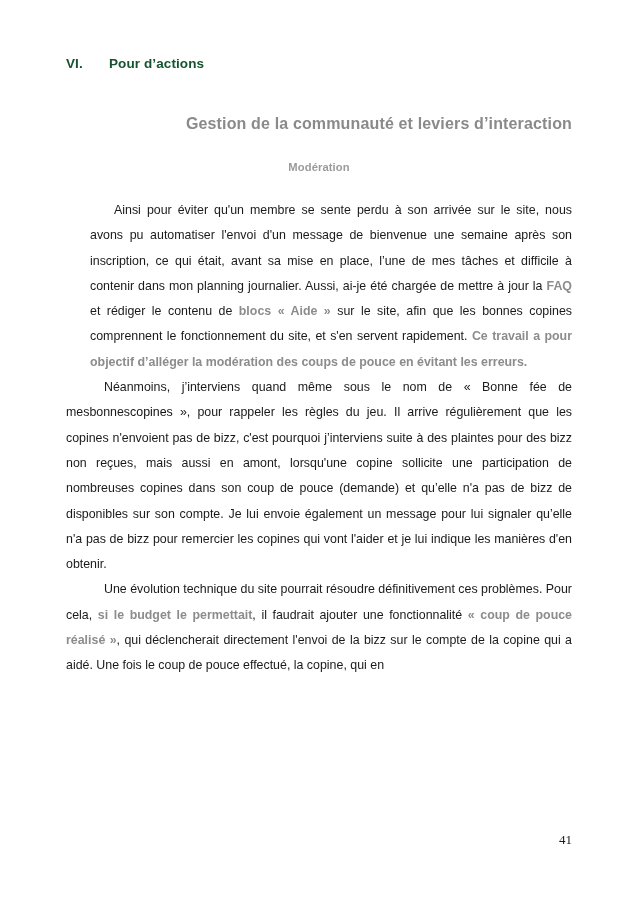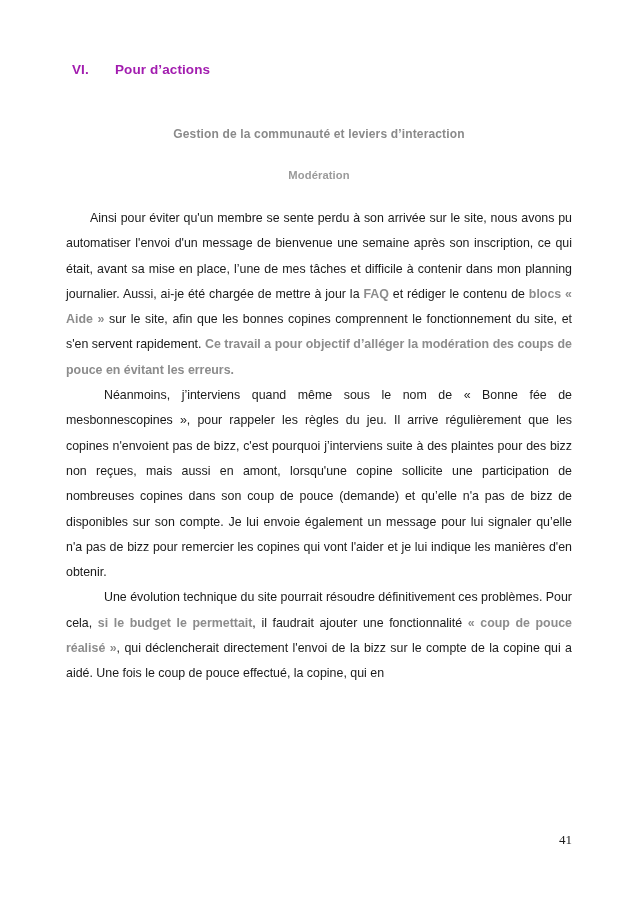--- a/index.html
+++ b/index.html
@@ -23,43 +23,43 @@
   }
   .content {
     position: absolute;
     left: 66px;
     top: 0;
     width: 506px;
   }
 
   
   .heading-numbered {
-    margin: 6px;
+    margin: 0;
     padding-top: 56px;
     font-size: 13.5px;
     font-weight: bold;
-    color: #a21caf;
+    color: #14532d;
     letter-spacing: 0.1px;
     display: flex;
     align-items: baseline;
   }
   .heading-numbered .num {
     display: inline-block;
     width: 43px;
     flex: 0 0 43px;
   }
   .heading-numbered .htext {
     display: inline-block;
   }
 
   .subheading-1 {
     margin: 0;
     padding-top: 44px;
-    text-align: center;
-    font-size: 12px;
+    text-align: right;
+    font-size: 16px;
     font-weight: bold;
     color: #8a8a8a;
     letter-spacing: 0.15px;
   }
   .subheading-2 {
     margin: 0;
     padding-top: 28px;
     text-align: center;
     font-size: 11.2px;
     font-weight: bold;
@@ -74,21 +74,21 @@
   p.para {
     margin: 0;
     font-size: 12.4px;
     line-height: 25.3px;
     text-align: justify;
     text-justify: inter-word;
     color: #1a1a1a;
     hyphens: none;
   }
   p.para.indent-lg { text-indent: 38px; }
-  p.para.indent-sm { text-indent: 24px; }
+  p.para.indent-sm { text-indent: 24px; margin-left: 24px; }
 
   .emph-gray {
     color: #8c8c8c;
     font-weight: bold;
   }
   .emph-black {
     color: #111111;
     font-weight: normal;
   }
 

